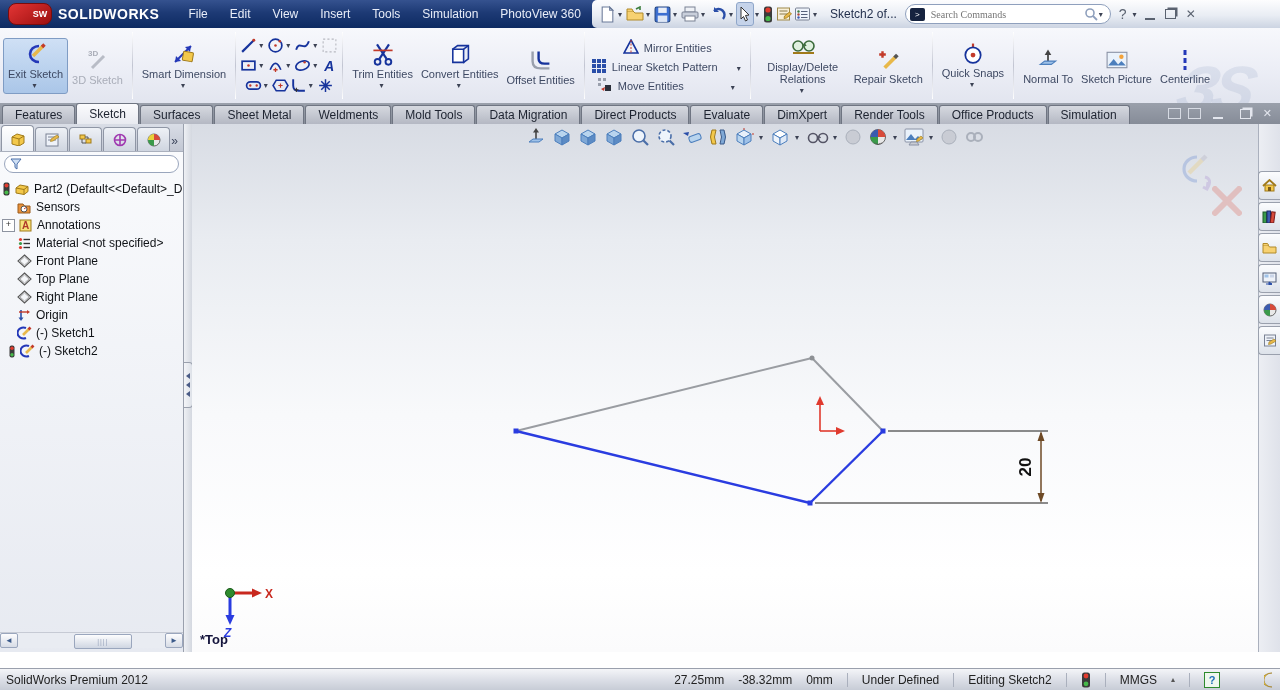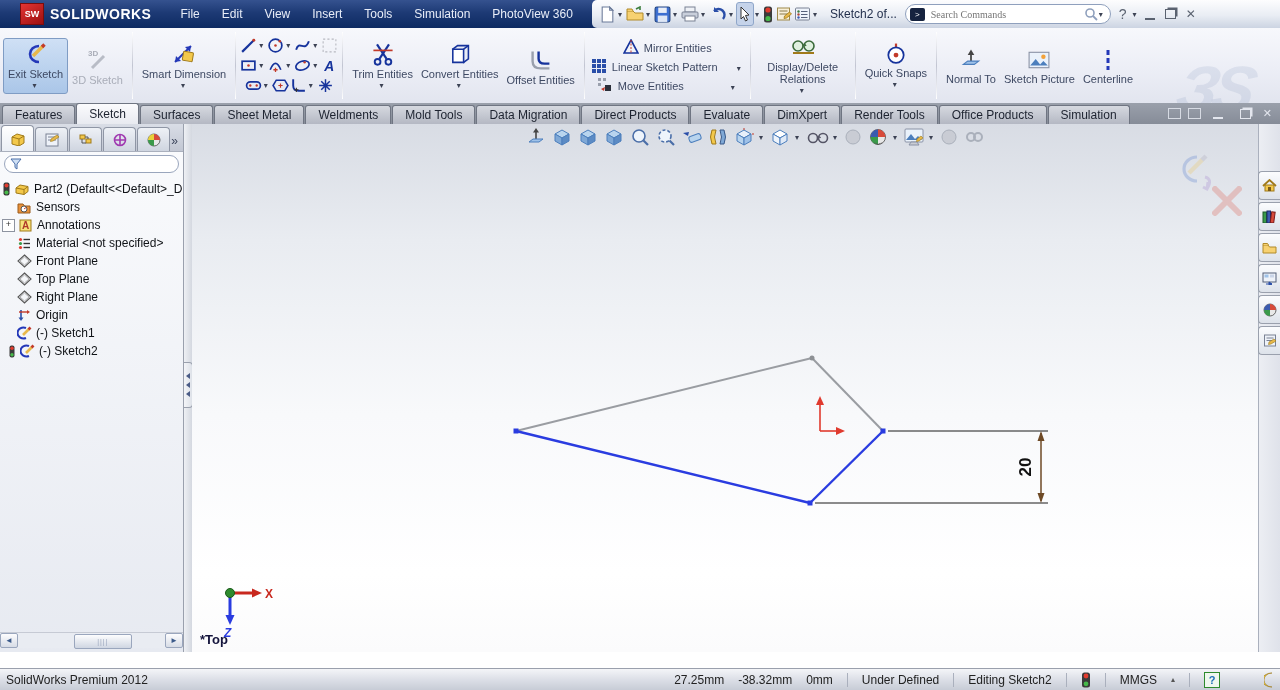--- a/index.html
+++ b/index.html
@@ -4,23 +4,23 @@
 <style>
   html,body{margin:0;padding:0;background:#222;}
   .app{position:relative;width:1280px;height:690px;overflow:hidden;
        font-family:"Liberation Sans",sans-serif;font-size:12px;color:#1a1a1a;background:#fff;}
   .abs{position:absolute;}
   
   .titlebar{left:0;top:0;width:1280px;height:28px;
     background:linear-gradient(180deg,#3b5globalhidden);}
   .titlebar{background:linear-gradient(180deg,#35528f 0%,#1d3a75 45%,#0d2a62 100%);}
   .tb-left{position:absolute;left:0;top:0;height:28px;display:flex;align-items:center;}
-  .swlogo{width:22px;height:20px;margin:0 6px 0 20px;border-radius:0;
+  .swlogo{width:22px;height:20px;margin:0 6px 0 8px;border-radius:8px;
     background:linear-gradient(145deg,#e33535,#9c0f0f);display:flex;align-items:center;justify-content:center;
-    color:#fff;font-weight:bold;font-size:9px;border:1px solid #7a0c0c;}
+    color:#fff;font-weight:bold;font-size:9px;border:1px solid #7a0c0c;padding-left:20px;}
   .swname{color:#fff;font-weight:bold;font-size:14px;letter-spacing:.5px;margin-right:18px;}
   .menus{display:flex;align-items:center;height:28px;}
   .menu-item{color:#e8edf8;padding:0 11px;line-height:28px;cursor:default;}
   .pin{width:14px;height:14px;margin-left:4px;opacity:.8;}
   .tb-strip{position:absolute;left:592px;top:0;right:0;height:28px;border-radius:5px 0 0 5px;
     background:linear-gradient(180deg,#fdfdfe 0%,#e9edf4 55%,#ccd4e2 100%);
     display:flex;align-items:center;padding-left:6px;box-sizing:border-box;}
   .qbtn{display:flex;align-items:center;height:22px;padding:0 1px;border-radius:3px;}
   .qbtn.pressed{background:#c5d3ea;border:1px solid #8fa6c9;}
   .qbtn svg{display:block;}
@@ -442,20 +442,28 @@
       <div class="bigbtn" style="width:86px;">
         <svg width="26" height="22" viewBox="0 0 26 22">
           <circle cx="8" cy="9" r="5" fill="#dff0df" stroke="#3a6a3a" stroke-width="1.6"></circle>
           <circle cx="19" cy="9" r="5" fill="#dff0df" stroke="#3a6a3a" stroke-width="1.6"></circle>
           <path d="M13,9 q1.5,-3 3,0" fill="none" stroke="#3a6a3a" stroke-width="1.4"></path>
           <line x1="3" y1="16" x2="24" y2="16" stroke="#a07a1a" stroke-width="2"></line>
         </svg>
         <span class="lbl">Display/Delete Relations</span>
         <span class="dd">▾</span>
       </div>
+      <div class="bigbtn">
+        <svg width="24" height="22" viewBox="0 0 20 20">
+          <path d="M2,5 h6 M5,2 v6" stroke="#c23a2a" stroke-width="2.2"></path>
+          <line x1="7" y1="17" x2="17" y2="7" stroke="#e8b84a" stroke-width="3.4"></line>
+          <line x1="16" y1="8" x2="18.5" y2="5.5" stroke="#555" stroke-width="3.4"></line>
+        </svg>
+        <span class="lbl">Repair Sketch</span>
+      </div>
     </div>
     <div class="rsep"></div>
     <div class="rgroup">
       <div class="bigbtn">
         <svg width="24" height="22" viewBox="0 0 20 20">
           <line x1="10" y1="0.5" x2="10" y2="4" stroke="#c23a2a" stroke-width="2"></line>
           <circle cx="10" cy="11" r="7" fill="#fff" stroke="#16339c" stroke-width="1.6"></circle>
           <circle cx="10" cy="11" r="2.2" fill="#c23a2a"></circle>
         </svg>
         <span class="lbl">Quick Snaps</span>

